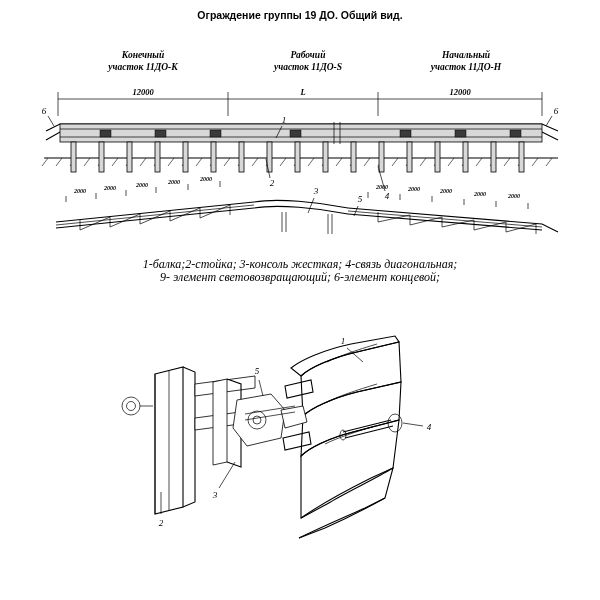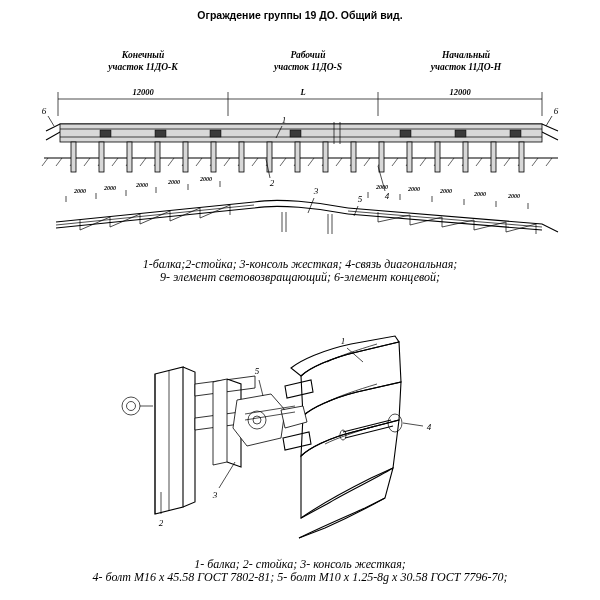--- a/index.html
+++ b/index.html
@@ -384,18 +384,14 @@
 
         <line class="leader" x1="328" y1="104" x2="308" y2="101"></line>
         <text class="num" x="334" y="108">4</text>
 
         <line class="leader" x1="164" y1="58" x2="168" y2="74"></line>
         <text class="num" x="162" y="52">5</text>
       </g>
     </svg>
   </div>
 
-  <div class="caption" id="caption-bottom">
-    <div>1- балка; 2- стойка; 3- консоль жесткая;</div>
-    <div>4- болт М16 х 45.58 ГОСТ 7802-81; 5- болт М10 х 1.25-8g х 30.58 ГОСТ 7796-70;</div>
-  </div>
 
 </div>
 
 </body></html>

